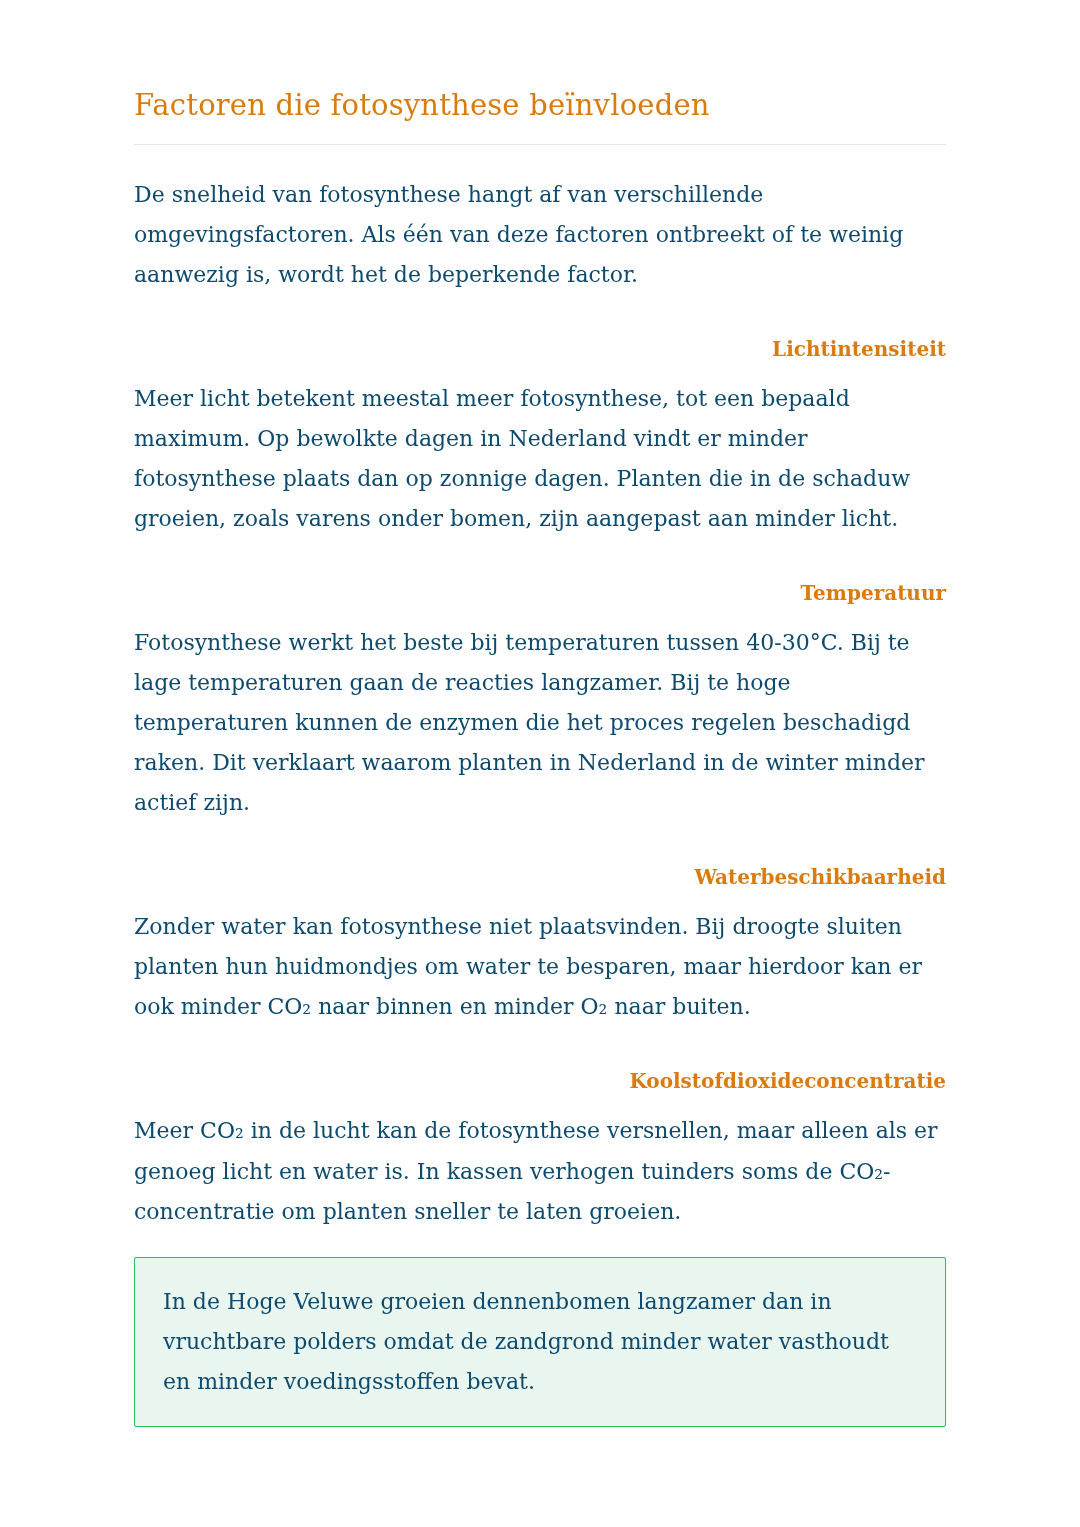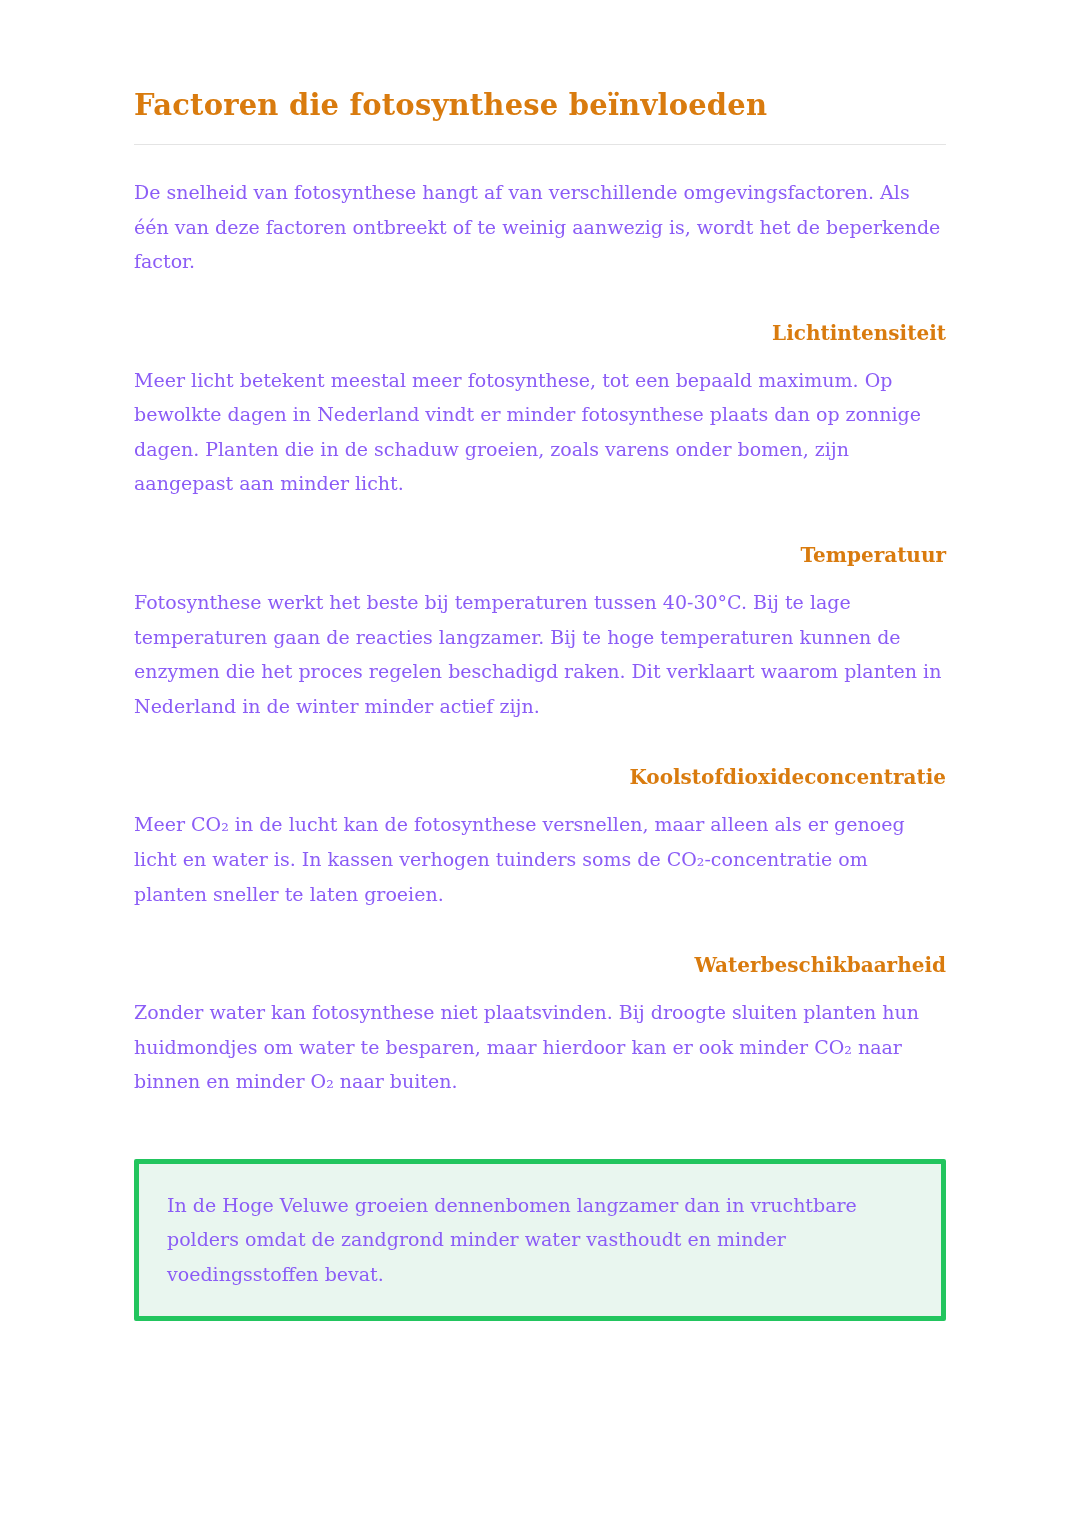--- a/index.html
+++ b/index.html
@@ -15,44 +15,44 @@
     background: #ffffff;
   }
   .content {
     width: 812px;
     margin: 0 auto;
     padding-top: 88px;
   }
   h1.page-title {
     color: #d97b0e;
     font-size: 29px;
-    font-weight: bold;
+    font-weight: normal;
     letter-spacing: 0.2px;
     padding-bottom: 22px;
     border-bottom: 1px solid #e4e4e4;
     margin-bottom: 30px;
   }
   p.body-text {
-    font-size: 19px;
+    font-size: 22px;
     line-height: 1.82;
-    color: #8b5cf6;
+    color: #0c4a6e;
     margin-bottom: 10px;
   }
   h2.section-heading {
     color: #d97b0e;
     font-size: 20px;
     font-weight: bold;
     margin-top: 42px;
     margin-bottom: 18px;
     text-align: right;
   }
   .callout {
-    margin-top: 60px;
+    margin-top: 25px;
     background: #e9f6ef;
-    border: 5px solid #22c55e;
+    border: 1px solid #22c55e;
     border-radius: 2px;
     padding: 24px 28px;
   }
   .callout p.body-text {
     margin-bottom: 0;
   }
 </style>
 </head>
 <body>
 
@@ -67,27 +67,27 @@
       <h2 class="section-heading">Lichtintensiteit</h2>
       <p class="body-text">Meer licht betekent meestal meer fotosynthese, tot een bepaald maximum. Op bewolkte dagen in Nederland vindt er minder fotosynthese plaats dan op zonnige dagen. Planten die in de schaduw groeien, zoals varens onder bomen, zijn aangepast aan minder licht.</p>
     </section>
 
     <section>
       <h2 class="section-heading">Temperatuur</h2>
       <p class="body-text">Fotosynthese werkt het beste bij temperaturen tussen 40-30°C. Bij te lage temperaturen gaan de reacties langzamer. Bij te hoge temperaturen kunnen de enzymen die het proces regelen beschadigd raken. Dit verklaart waarom planten in Nederland in de winter minder actief zijn.</p>
     </section>
 
     <section>
-      <h2 class="section-heading">Koolstofdioxideconcentratie</h2>
-      <p class="body-text">Meer CO₂ in de lucht kan de fotosynthese versnellen, maar alleen als er genoeg licht en water is. In kassen verhogen tuinders soms de CO₂-concentratie om planten sneller te laten groeien.</p>
+      <h2 class="section-heading">Waterbeschikbaarheid</h2>
+      <p class="body-text">Zonder water kan fotosynthese niet plaatsvinden. Bij droogte sluiten planten hun huidmondjes om water te besparen, maar hierdoor kan er ook minder CO₂ naar binnen en minder O₂ naar buiten.</p>
     </section>
 
     <section>
-      <h2 class="section-heading">Waterbeschikbaarheid</h2>
-      <p class="body-text">Zonder water kan fotosynthese niet plaatsvinden. Bij droogte sluiten planten hun huidmondjes om water te besparen, maar hierdoor kan er ook minder CO₂ naar binnen en minder O₂ naar buiten.</p>
+      <h2 class="section-heading">Koolstofdioxideconcentratie</h2>
+      <p class="body-text">Meer CO₂ in de lucht kan de fotosynthese versnellen, maar alleen als er genoeg licht en water is. In kassen verhogen tuinders soms de CO₂-concentratie om planten sneller te laten groeien.</p>
     </section>
 
     <div class="callout">
       <p class="body-text">In de Hoge Veluwe groeien dennenbomen langzamer dan in vruchtbare polders omdat de zandgrond minder water vasthoudt en minder voedingsstoffen bevat.</p>
     </div>
 
   </div>
 </div>
 
 </body></html>

